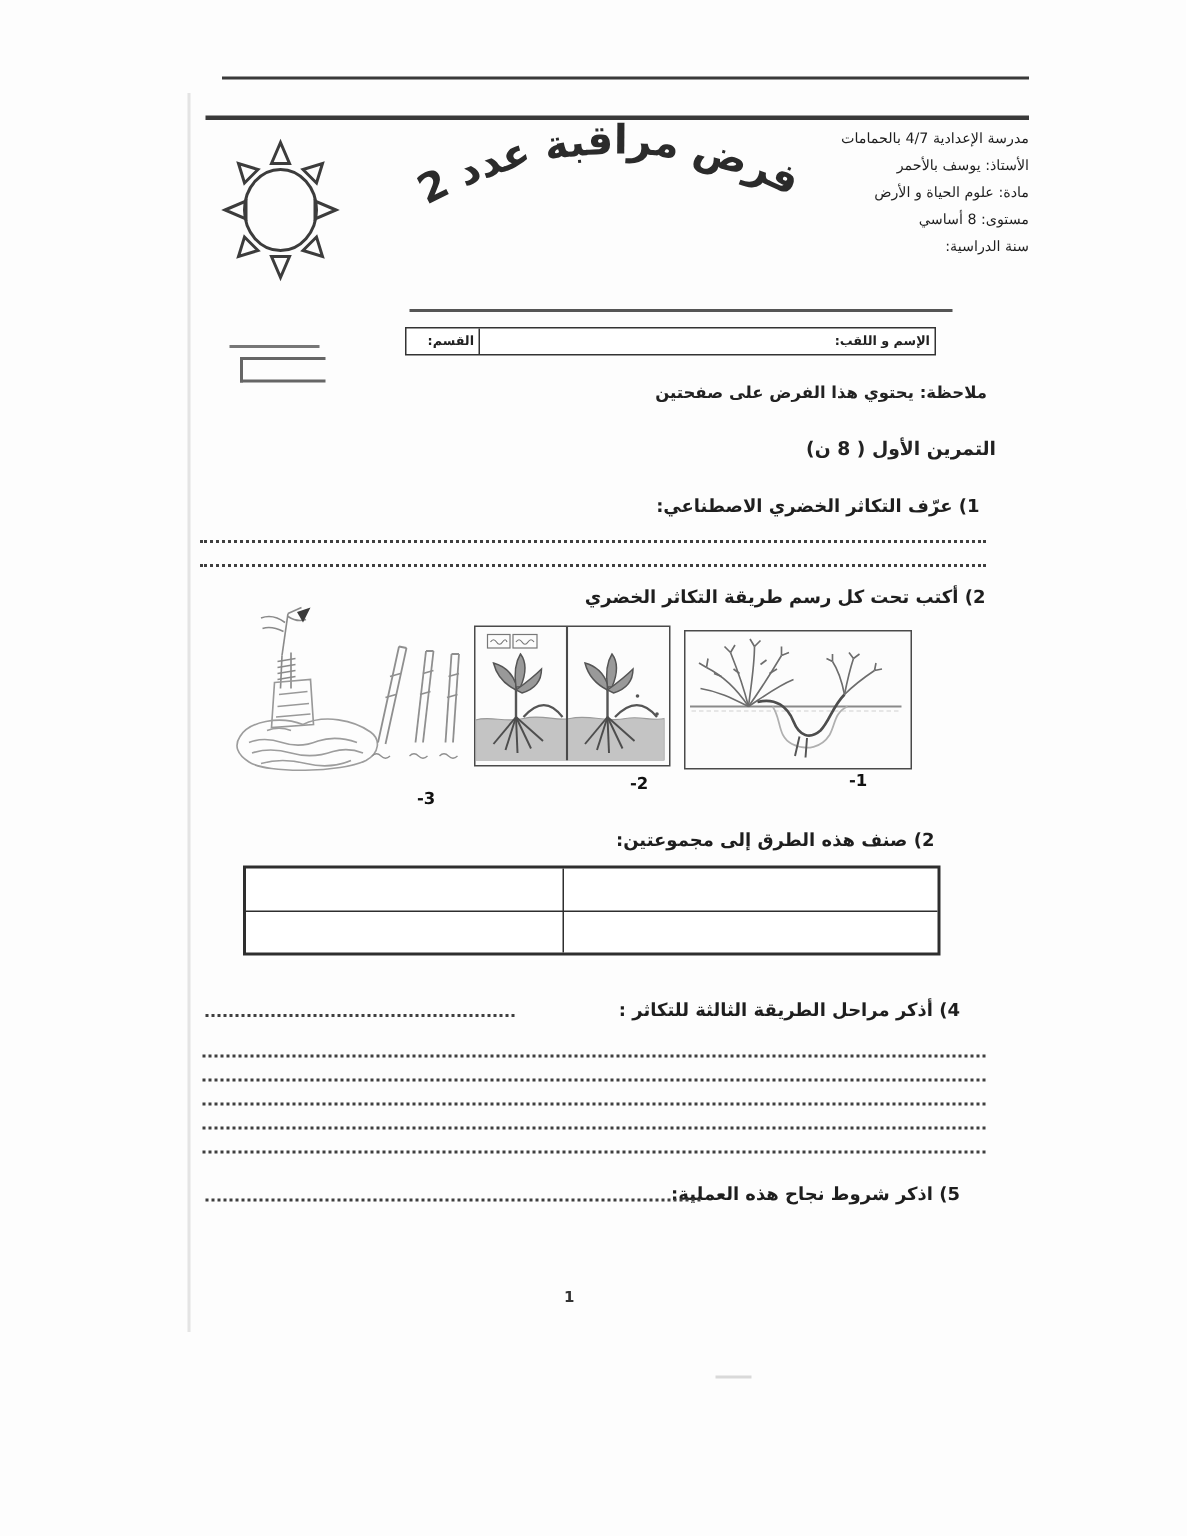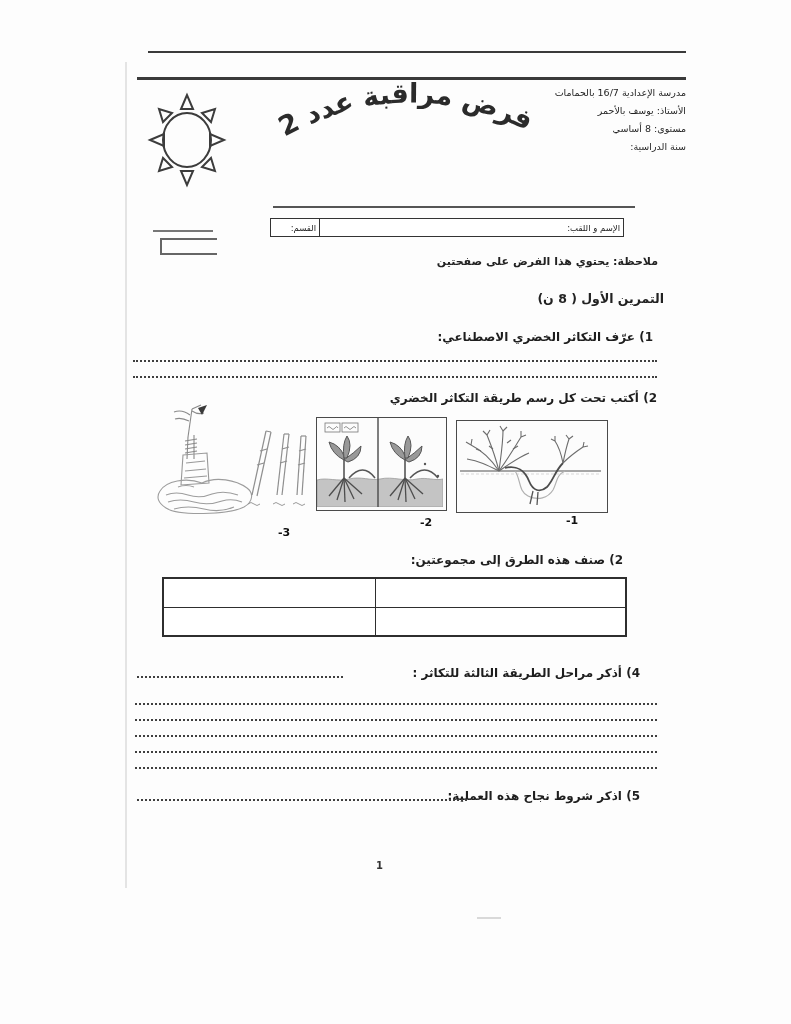--- a/index.html
+++ b/index.html
@@ -13,21 +13,21 @@
   .dotted{height:0;border-bottom:2.5px dotted #3f3f3f;}
   .hdr-line{font-size:9.5px;line-height:18px;color:#1f1f1f;white-space:nowrap;}
   .q{font-size:12px;font-weight:700;color:#1e1e1e;white-space:nowrap;}
   .note{font-size:11px;font-weight:700;}
   .ex-heading{font-size:12.5px;font-weight:700;}
   .figlabel{font-size:11px;font-weight:700;color:#111;}
   .figbox{border:1.5px solid #4a4a4a;background:#fcfcfc;}
   .fieldbox{border:1.5px solid #333;display:flex;direction:rtl;align-items:center;background:#fff;}
   .fieldbox .cell-name{flex:1;border-left:1.5px solid #333;height:100%;display:flex;align-items:center;}
   .fieldbox .cell-class{width:48px;height:100%;display:flex;align-items:center;}
-  .fieldlabel{font-size:8.5px;font-weight:400;padding:0 3px;white-space:nowrap;}
+  .fieldlabel{font-size:8.5px;font-weight:700;padding:0 3px;white-space:nowrap;}
   .pagenum{font-size:10px;font-weight:700;color:#333;}
   svg{display:block;}
 </style>
 </head>
 <body>
 
 <div class="canvas">
 
   <div class="abs" style="left:125px;top:62px;width:1.5px;height:826px;background:#e4e4e4;"></div>
   <div class="abs" style="left:477px;top:917px;width:24px;height:2px;background:#d9d9d9;"></div>
@@ -52,22 +52,23 @@
   <svg class="abs" style="left:278px;top:80px;" width="256" height="80" viewBox="0 0 256 80">
     <defs>
         <path id="titlearc" d="M 8,56 Q 128,-8 248,50" fill="none"></path>
       </defs>
     <text font-size="27" font-weight="bold" fill="#2b2b2b" font-family="DejaVu Sans, sans-serif">
       <textPath href="#titlearc" startOffset="50%" text-anchor="middle">فرض مراقبة عدد 2</textPath>
     </text>
   </svg>
 
   <div class="abs rtl" style="left:500px;top:84px;width:186px;">
-    <div class="hdr-line">مدرسة الإعدادية 16/7 بالحمامات</div>
+    <div class="hdr-line">مدرسة الإعدادية 4/7 بالحمامات</div>
     <div class="hdr-line">الأستاذ: يوسف بالأحمر</div>
+    <div class="hdr-line">مادة: علوم الحياة و الأرض</div>
     <div class="hdr-line">مستوى: 8 أساسي</div>
     <div class="hdr-line">سنة الدراسية:</div>
   </div>
 
   <div class="abs rule" style="left:273px;top:206px;width:362px;height:2px;background:#555;"></div>
   <div class="abs fieldbox" style="left:270px;top:218px;width:352px;height:17px;">
     <div class="cell-name">
       <span class="fieldlabel">الإسم و اللقب:</span>
     </div>
     <div class="cell-class">

